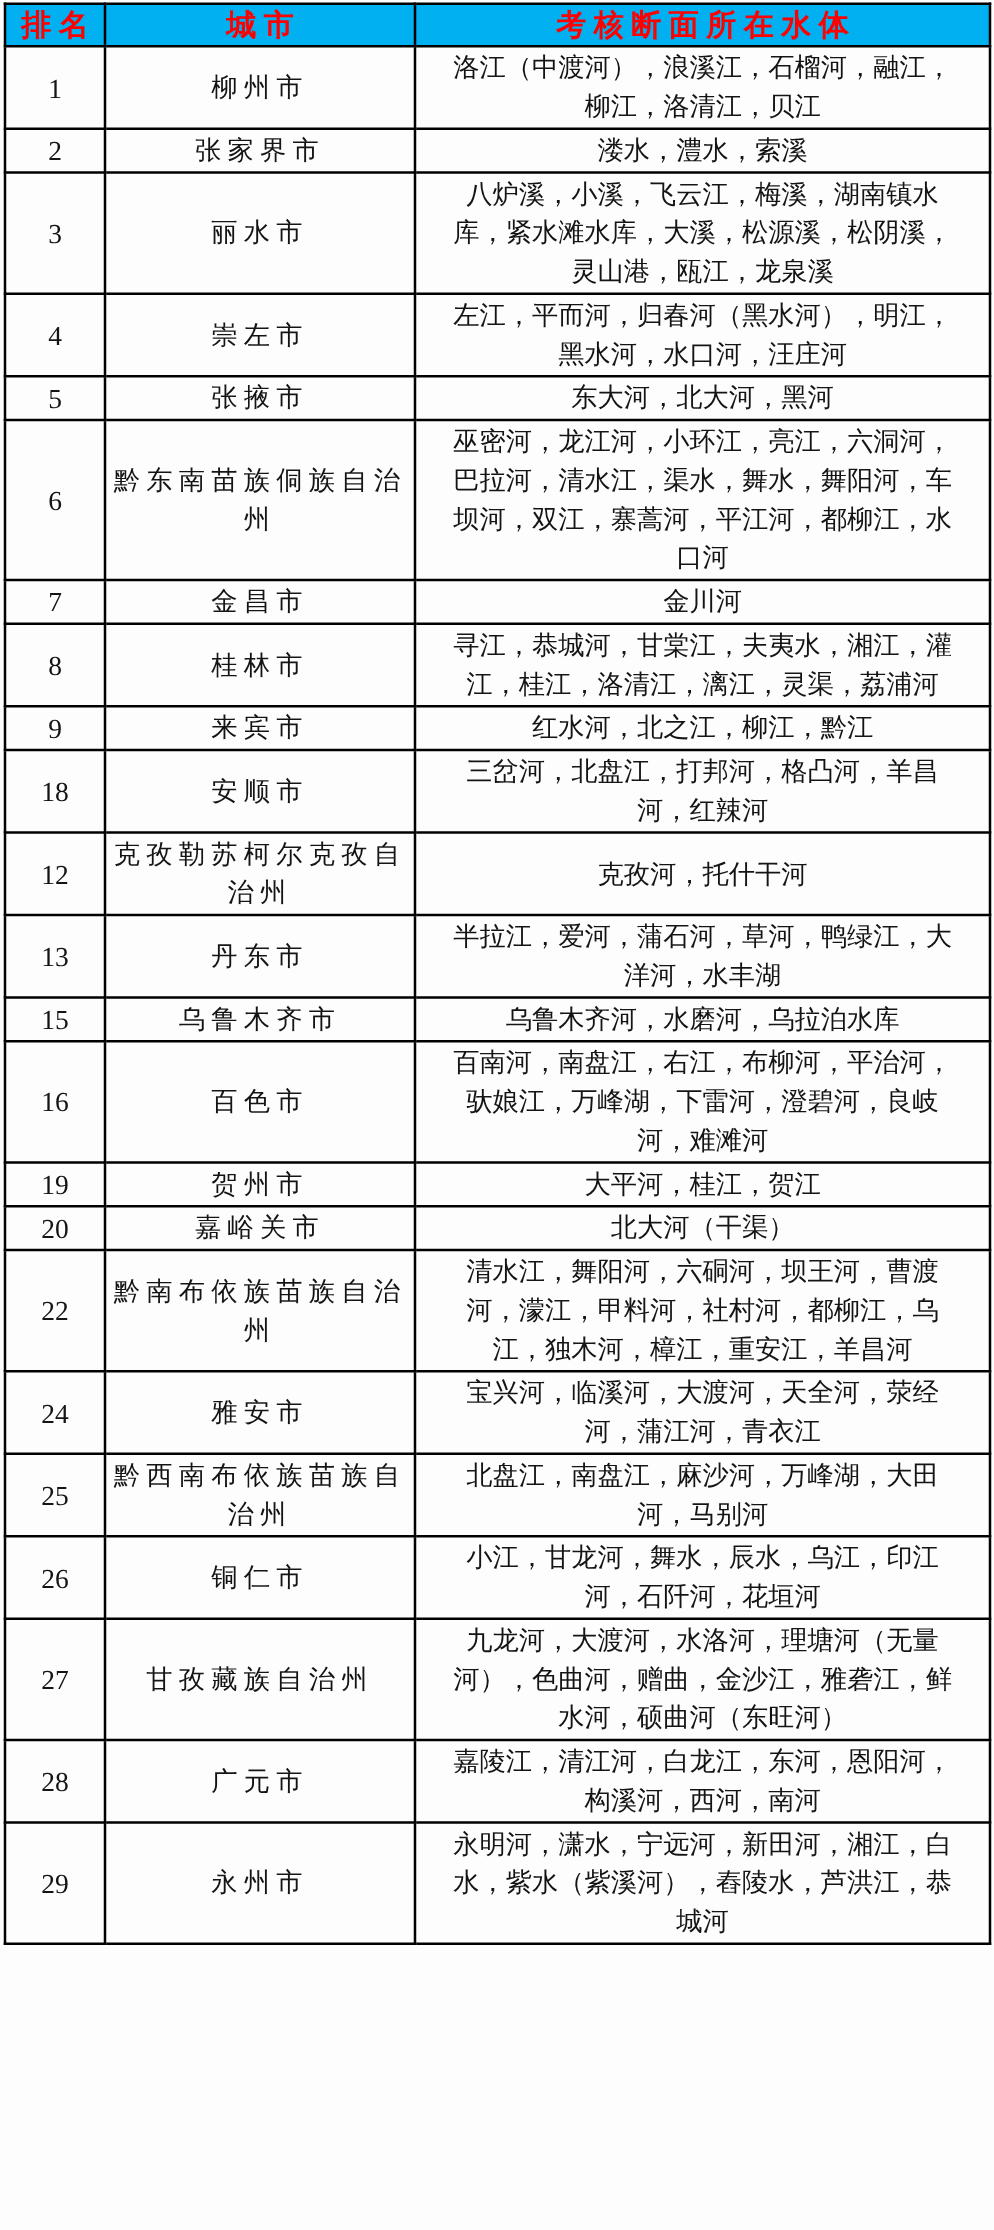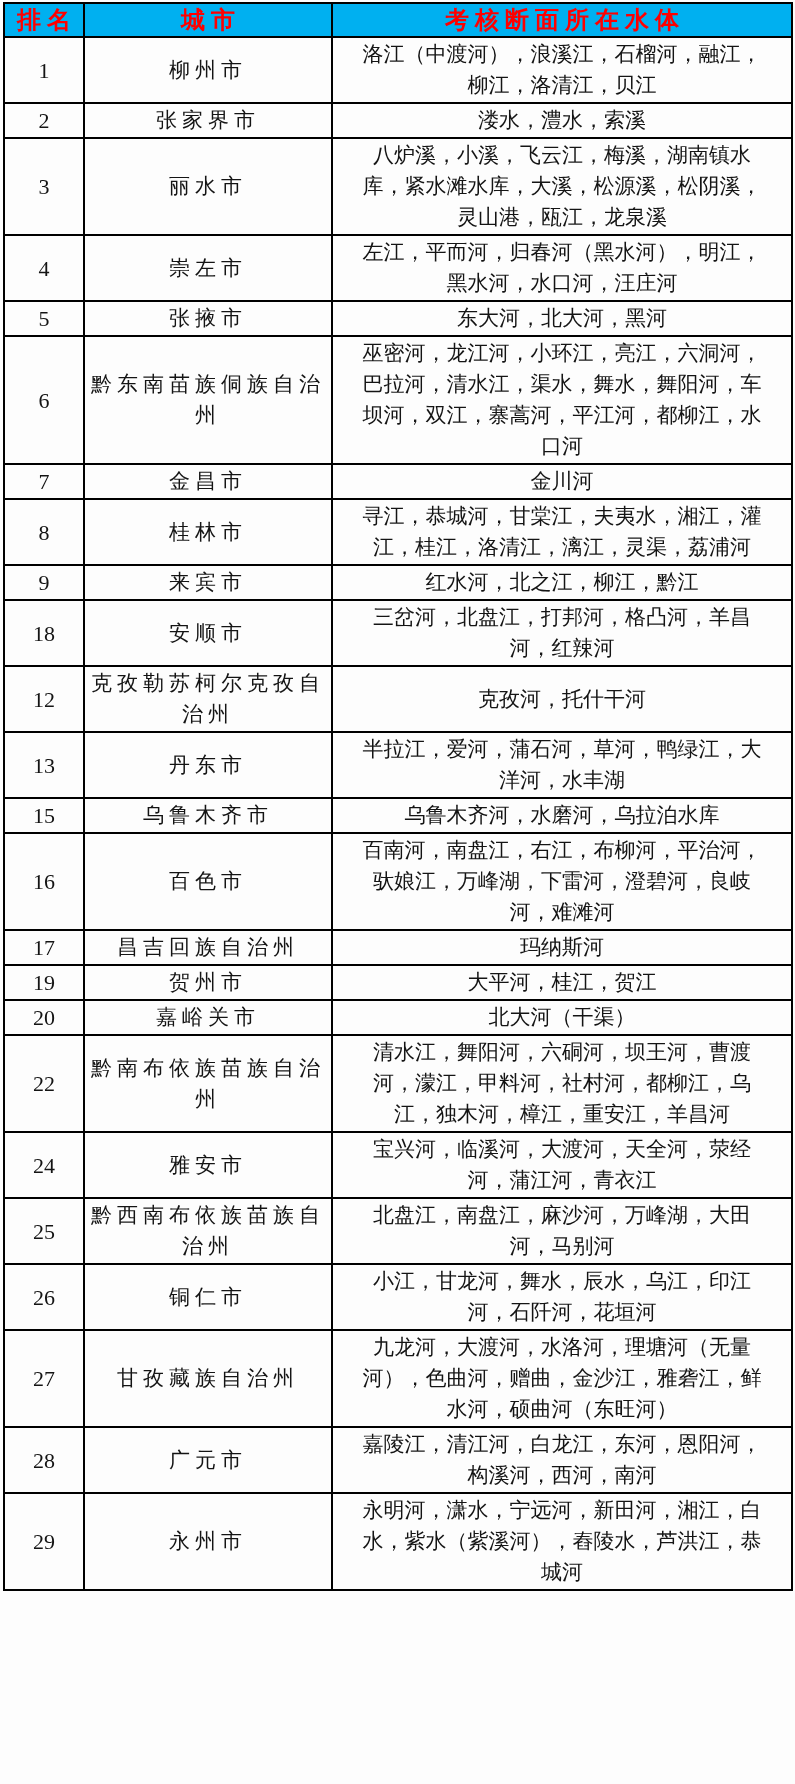--- a/index.html
+++ b/index.html
@@ -154,25 +154,20 @@
     <td class="city">乌鲁木齐市</td>
     <td class="waters">乌鲁木齐河，水磨河，乌拉泊水库</td>
   </tr>
 
   <tr>
     <td class="rank">16</td>
     <td class="city">百色市</td>
     <td class="waters">百南河，南盘江，右江，布柳河，平治河，驮娘江，万峰湖，下雷河，澄碧河，良岐河，难滩河</td>
   </tr>
 
-  <tr>
-    <td class="rank">17</td>
-    <td class="city">昌吉回族自治州</td>
-    <td class="waters">玛纳斯河</td>
-  </tr>
 
 
   <tr>
     <td class="rank">19</td>
     <td class="city">贺州市</td>
     <td class="waters">大平河，桂江，贺江</td>
   </tr>
 
   <tr>
     <td class="rank">20</td>

